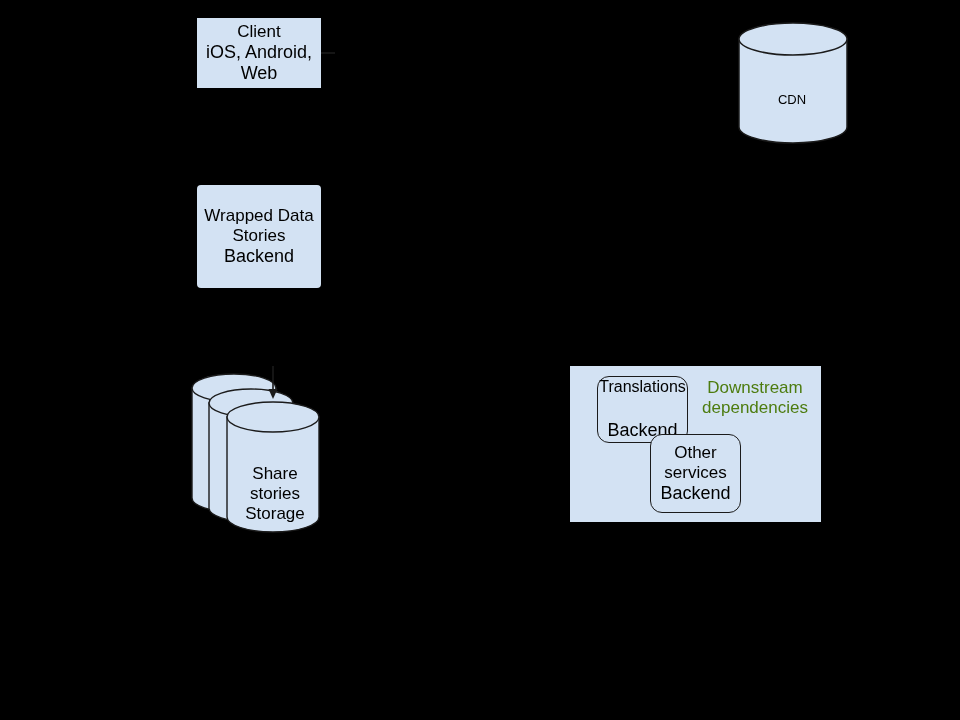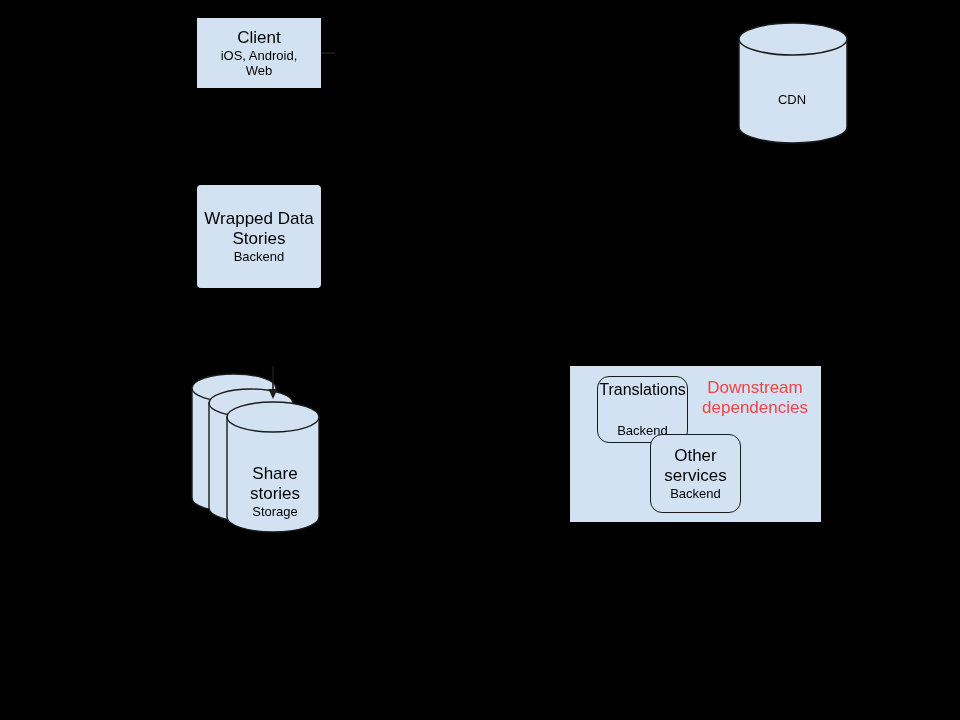--- a/index.html
+++ b/index.html
@@ -24,21 +24,21 @@
     flex-direction: column;
     align-items: center;
     justify-content: center;
     line-height: 1.18;
   }
   .title {
     font-size: 17px;
     white-space: pre-line;
   }
   .sub {
-    font-size: 13px;
+    font-size: 18px;
   }
   
   #client {
     left: 197px;
     top: 18px;
     width: 124px;
     height: 70px;
     background: #d3e2f3;
   }
   
@@ -58,21 +58,21 @@
     height: 156px;
     background: #d3e2f3;
   }
   #downstream-label {
     position: absolute;
     left: 690px;
     top: 378px;
     width: 130px;
     text-align: center;
     font-size: 17px;
-    color: #ef4444;
+    color: #4d7c0f;
     line-height: 1.18;
     white-space: pre-line;
   }
   
   #translations {
     left: 597px;
     top: 376px;
     width: 91px;
     height: 67px;
     background: #d3e2f3;
@@ -115,21 +115,21 @@
   }
   #sharecard-label .sub { display: block; font-size: 13px; text-align: center; }
   #datastories { left: 190px; top: 370px; }
   #datastories-label {
     left: 230px;
     top: 444px;
     width: 90px;
     font-size: 17px;
     white-space: pre-line;
   }
-  #datastories-label .sub { display: block; font-size: 13px; }
+  #datastories-label .sub { display: block; font-size: 17px; }
   
   .conn { position: absolute; overflow: visible; }
   #client-stub { left: 321px; top: 46px; }
   #arrow-into-store { left: 255px; top: 366px; z-index: 2; }
 </style>
 </head>
 <body>
 
 <div id="canvas">
 

